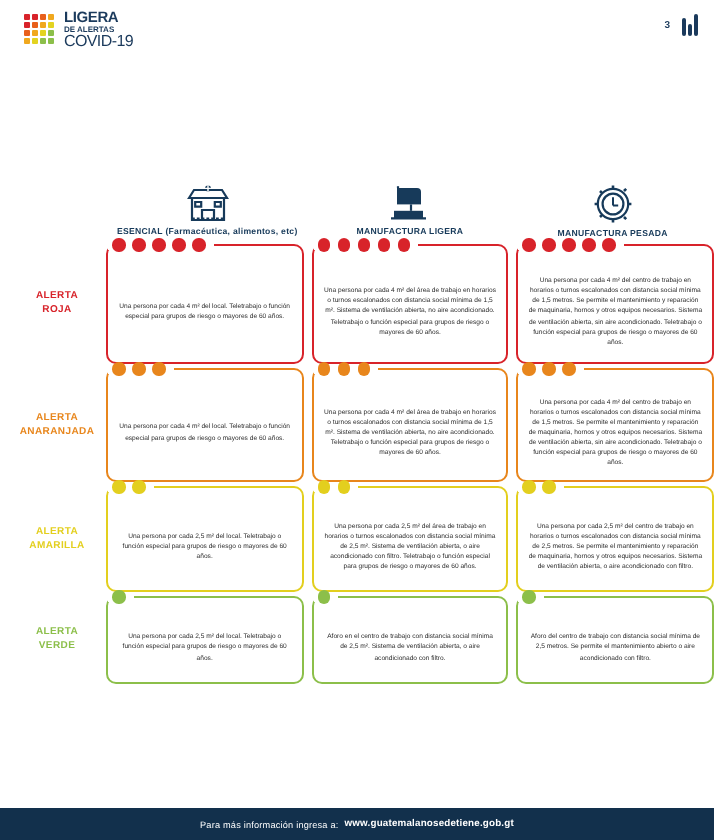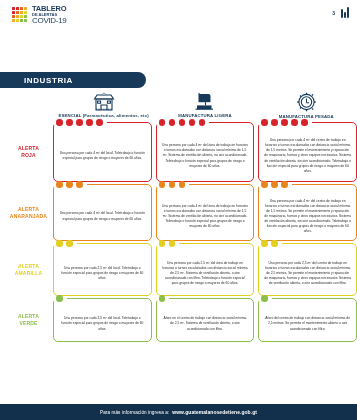--- a/index.html
+++ b/index.html
@@ -120,36 +120,33 @@
           <i style="background: rgb(232, 96, 28);"></i>
           <i style="background: rgb(240, 168, 30);"></i>
           <i style="background: rgb(227, 211, 33);"></i>
           <i style="background: rgb(140, 191, 74);"></i>
           <i style="background: rgb(240, 168, 30);"></i>
           <i style="background: rgb(227, 211, 33);"></i>
           <i style="background: rgb(140, 191, 74);"></i>
           <i style="background: rgb(140, 191, 74);"></i>
         </div>
       <div class="logo-words">
-        <span class="logo-l1">TABLERO</span>
+        <span class="logo-l1">LIGERA</span>
         <span class="logo-l2">DE ALERTAS</span>
         <span class="logo-l3">COVID-19</span>
       </div>
     </div>
     <div class="pagenum">3</div>
     <div class="pagemark">
       <b style="height:9px"></b>
         <b style="height:6px"></b>
         <b style="height:11px"></b>
     </div>
   </div>
 
-  <div class="banner">
-    <span>INDUSTRIA</span>
-  </div>
 
   <div class="colheads">
 
     <div class="colhead">
       <span>
         <svg width="22" height="19" viewBox="0 0 22 19" fill="none" stroke="#173a5a" stroke-width="1.1">
           <path d="M3 7h16v11H3z"></path>
           <path d="M1.5 7 4 3h14l2.5 4z"></path>
           <circle cx="11" cy="2.2" r="1.5" fill="#173a5a" stroke="none"></circle>
           <path d="M11 0.6v3.2M9.4 2.2h3.2" stroke="#fff" stroke-width="0.7"></path>

